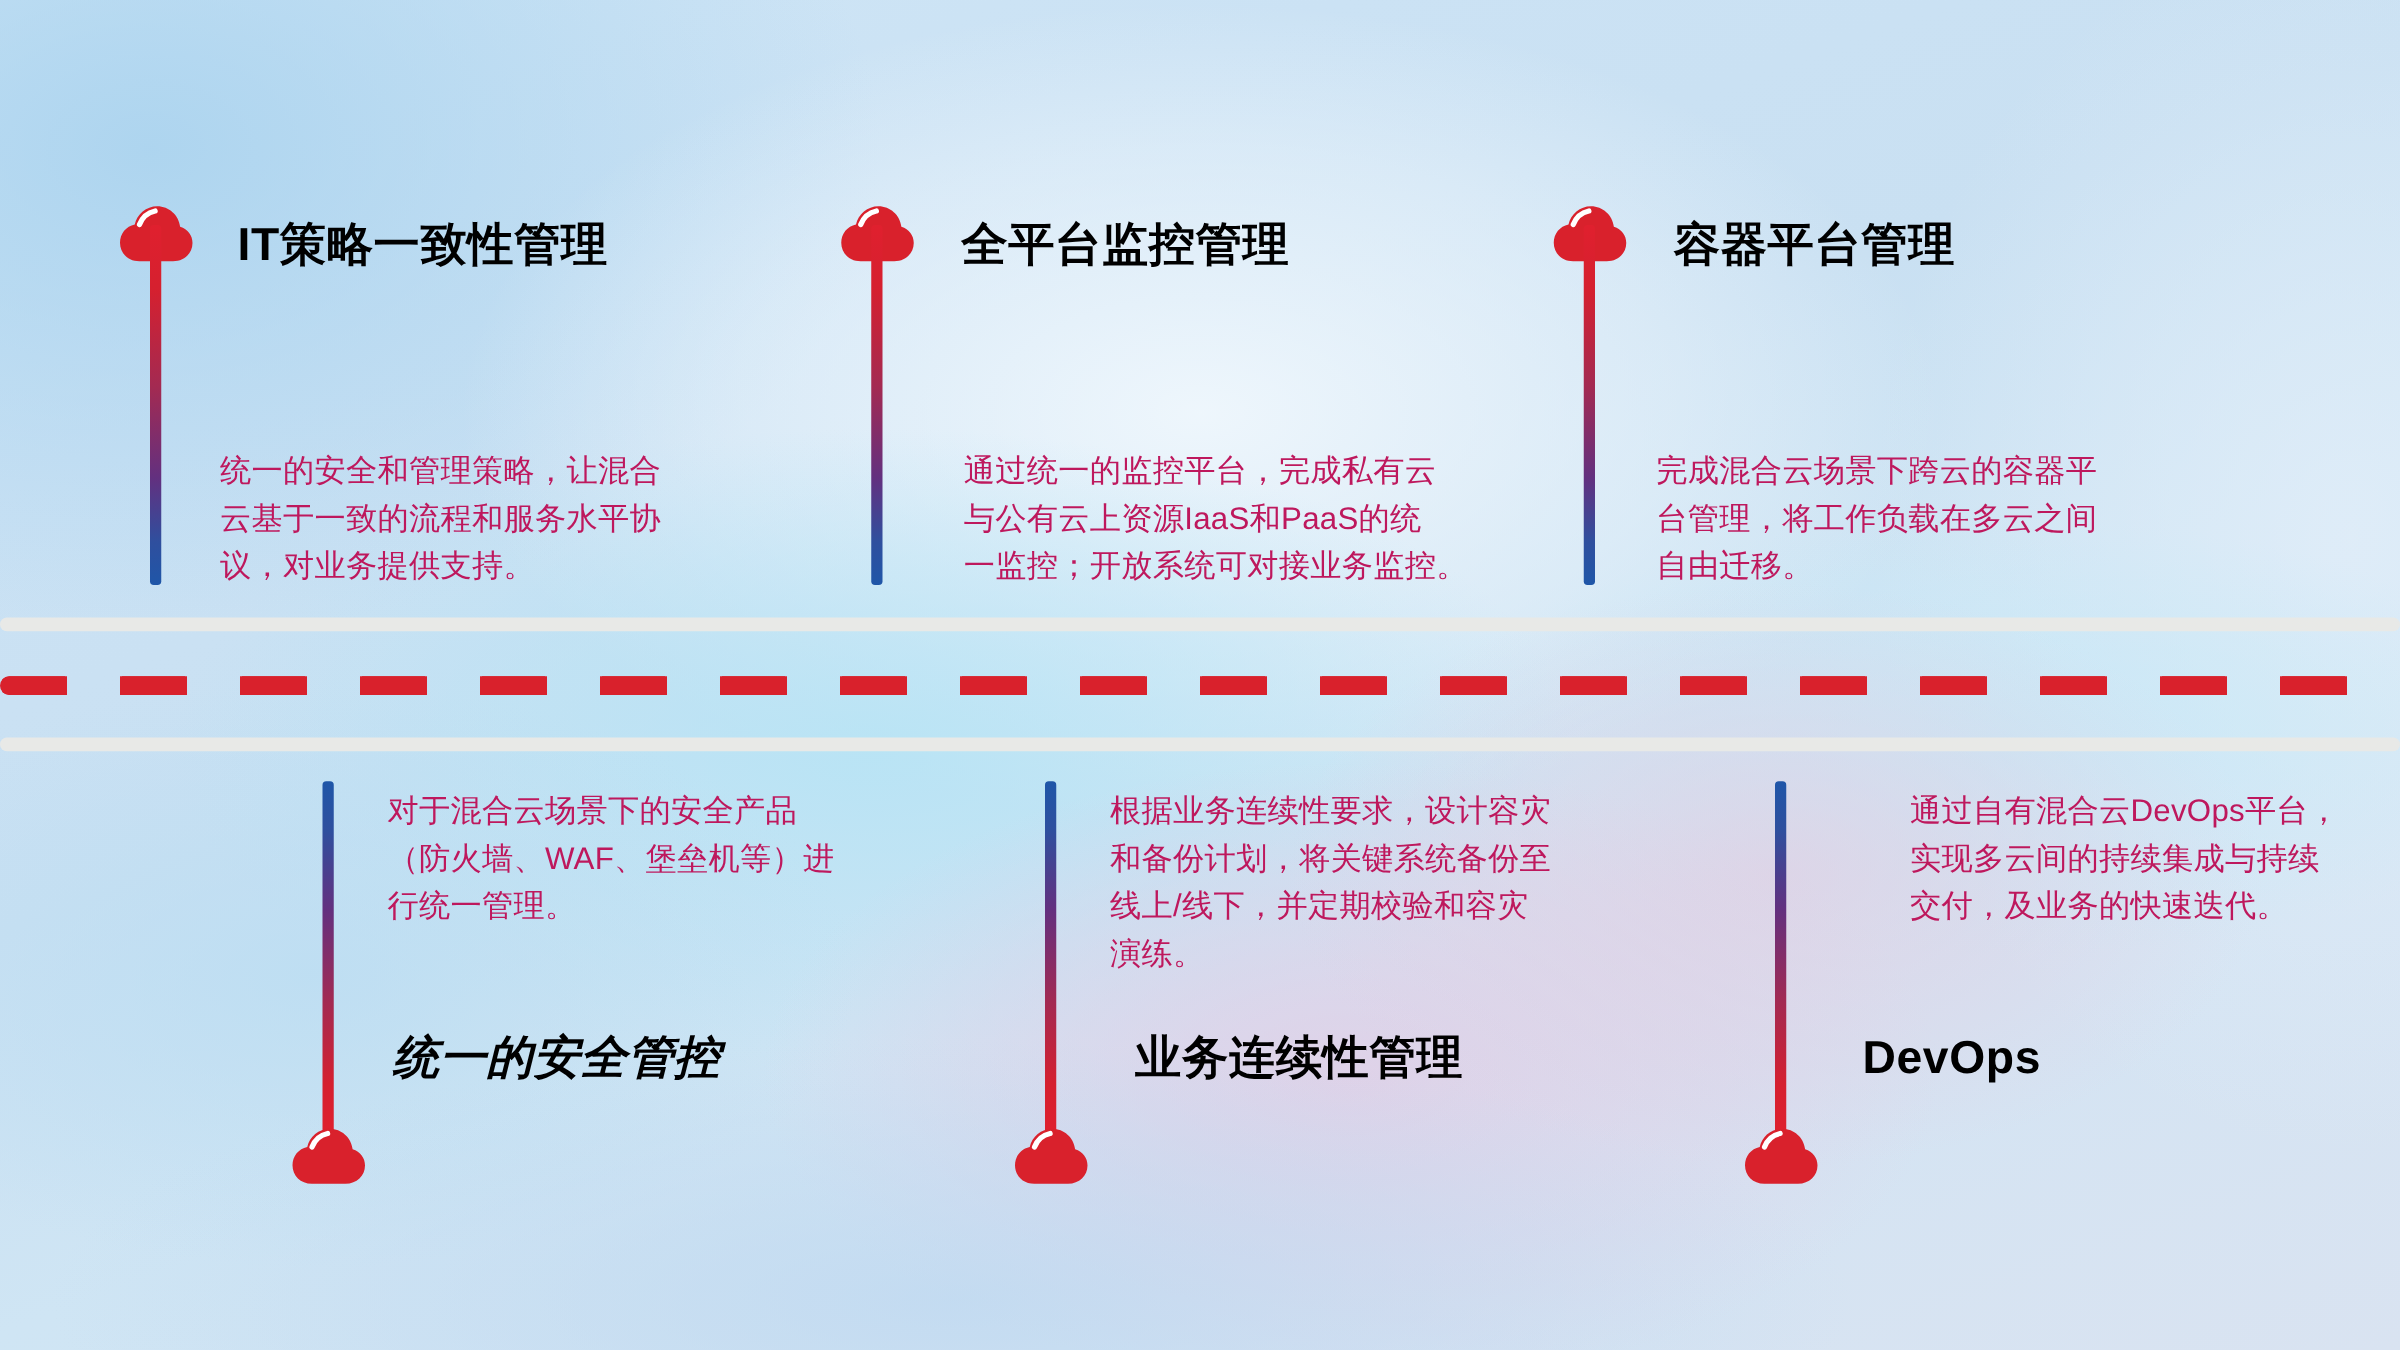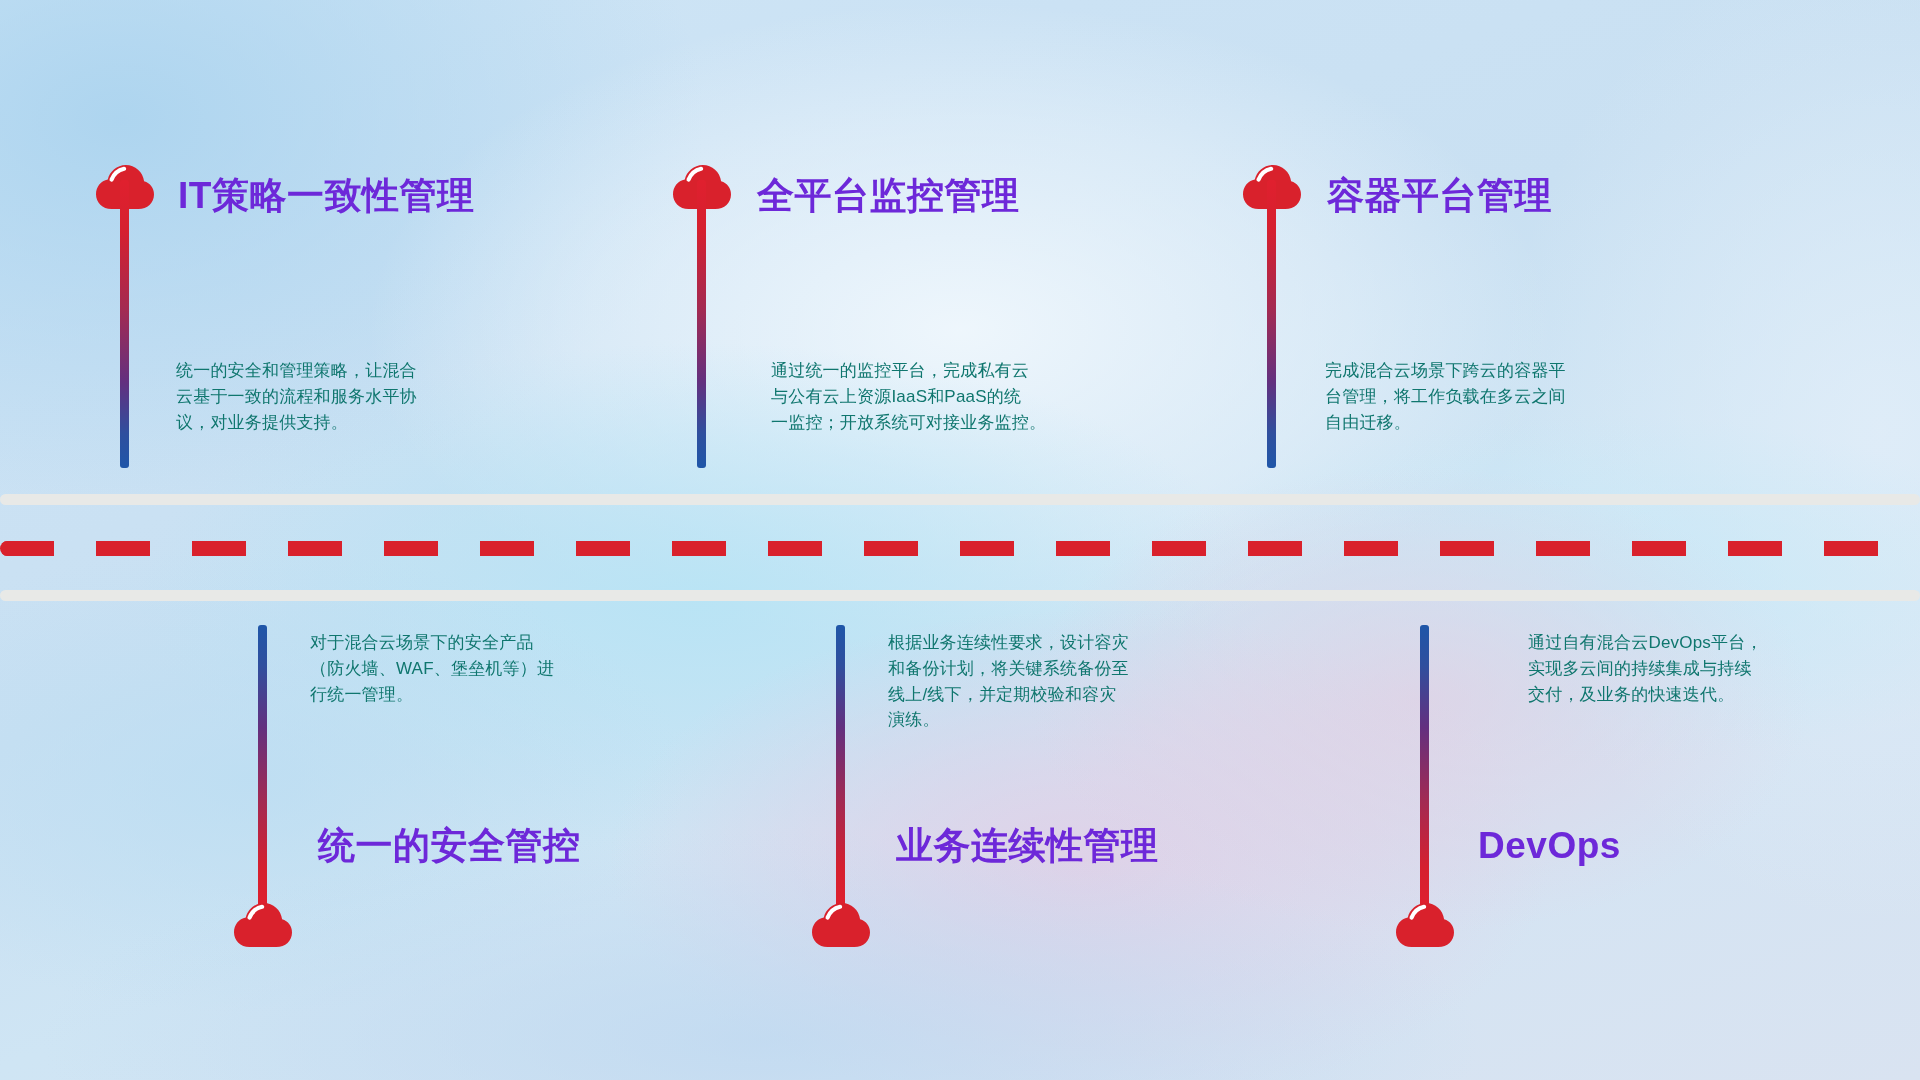--- a/index.html
+++ b/index.html
@@ -100,30 +100,31 @@
   }
   .stem-bottom {
     background:linear-gradient(to bottom,
       #1f56a8 0%, #2f4f9e 14%, #63307f 36%, #a32a52 62%, #d5202f 85%, #e0202e 100%);
   }
 
   .heading {
     position:absolute;
     font-size:37px;
     font-weight:700;
-    color:#6d28d9;
+    color:#000000;
     letter-spacing:0.5px;
     white-space:nowrap;
     line-height:1.1;
+    margin-left:12px;
   }
   .body-text {
     position:absolute;
-    font-size:17px;
+    font-size:25px;
     line-height:1.52;
-    color:#0f766e;
+    color:#be185d;
     letter-spacing:0.2px;
     white-space:pre-line;
   }
 </style>
 </head>
 <body>
 
 <div id="bg">
   <div class="bg-layer bg-base"></div>
   <div class="bg-layer bg-blob-a"></div>
@@ -183,21 +184,21 @@
     <div class="body-text" style="left:1325px; top:358px; width:430px;">完成混合云场景下跨云的容器平
 台管理，将工作负载在多云之间
 自由迁移。</div>
   </div>
 
   <div class="col">
     <div class="body-text" style="left:310px; top:630px; width:430px;">对于混合云场景下的安全产品
 （防火墙、WAF、堡垒机等）进
 行统一管理。</div>
     <div class="stem stem-bottom" style="left:258px; top:625px; height:285px;"></div>
-    <div class="heading" style="left:318px; top:826px;">统一的安全管控</div>
+    <div class="heading" style="left:302px; top:826px;font-style:italic;">统一的安全管控</div>
     <div class="cloud-pin" style="left:232px; top:898px;">
       <svg viewBox="0 0 62 50" xmlns="http://www.w3.org/2000/svg">
         <path d="M17.5 49C8.4 49 2 42.6 2 34.2c0-7.3 4.9-13.2 11.8-14.6C15.6 11.4 23 5 31.8 5c9.4 0 17.2 7.1 18.3 16.3C56.3 23.1 60 28.2 60 34.4 60 42.7 53.4 49 44.4 49z" fill="#d9212c"></path>
         <path d="M17.6 19.6c2.2-5.6 6.9-9.6 12.5-10.8" fill="none" stroke="#ffffff" stroke-width="4.2" stroke-linecap="round"></path>
       </svg>
     </div>
   </div>
 
   <div class="col">
     <div class="body-text" style="left:888px; top:630px; width:430px;">根据业务连续性要求，设计容灾

